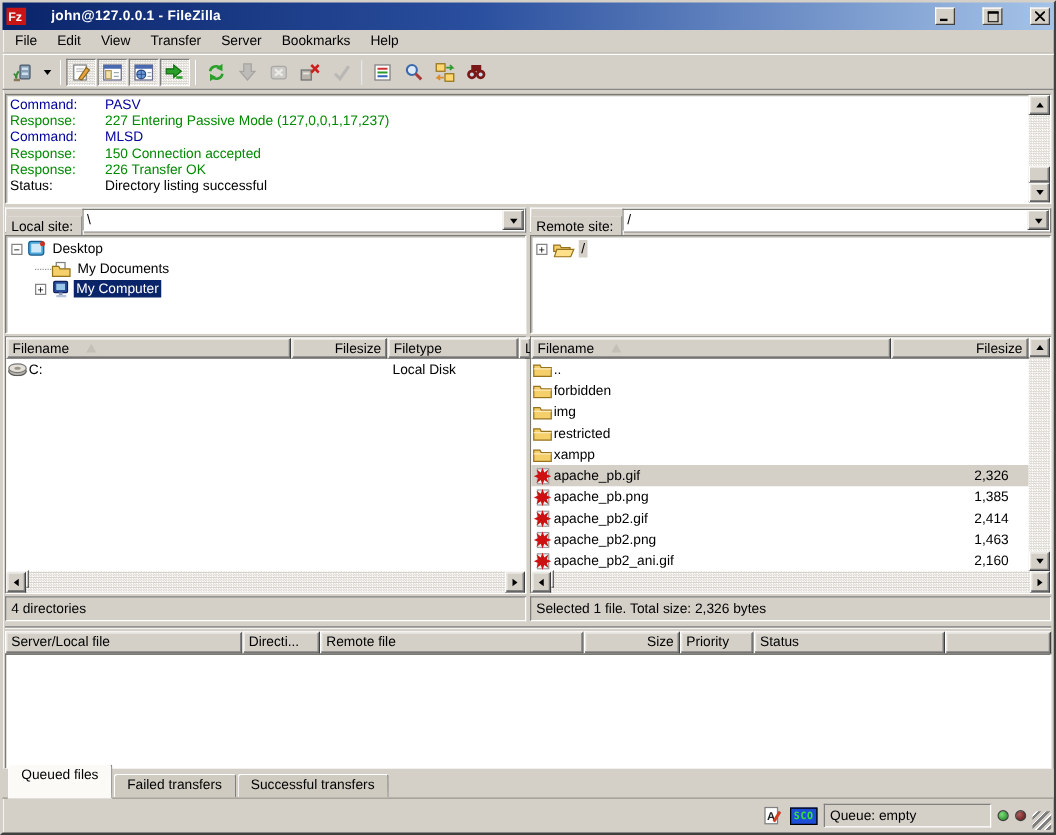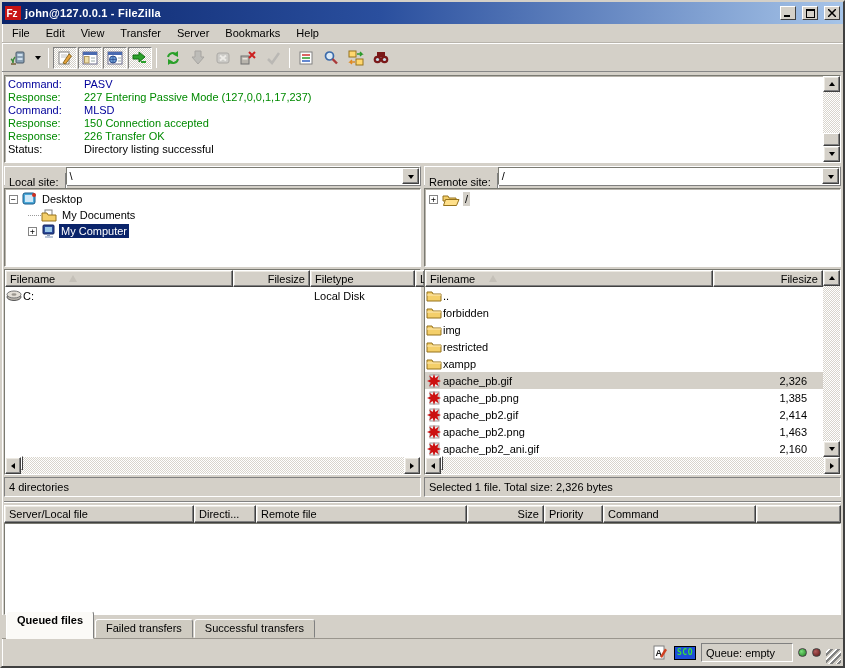--- a/index.html
+++ b/index.html
@@ -14,21 +14,21 @@
   .window {
     width:845px; height:668px;
     display:flex; flex-direction:column;
     background:#d4d0c8;
     border:2px solid; border-color:#d4d0c8 #404040 #404040 #d4d0c8;
     box-shadow: inset 1px 1px 0 #fff;
   }
   
   .titlebar {
     height:22px; flex:0 0 22px;
-    display:flex; align-items:center; gap:4px;
+    display:flex; align-items:center; gap:20px;
     padding:0 3px;
     background:linear-gradient(to right,#0a246a,#2a4f9e 45%,#a6c4e8);
   }
   .title-text { color:#fff; font-weight:bold; flex:1; letter-spacing:.2px; }
   .winbtn {
     width:16px; height:14px; display:flex; align-items:center; justify-content:center;
     background:#d4d0c8;
     border:1px solid; border-color:#fff #404040 #404040 #fff;
     margin-left:2px;
   }
@@ -181,35 +181,35 @@
   .qc6 { flex:1; }
   .queue-body { flex:1; background:#fff; border:1px solid; border-color:#7a7a72 #fff #fff #7a7a72; min-height:40px; }
   
   .tabs { height:24px; flex:0 0 24px; display:flex; align-items:flex-end; padding:0 0 0 4px; border-bottom:1px solid #9a968e; background:#d4d0c8; }
   .tab {
     padding:2px 10px 3px 10px; margin-right:1px;
     background:#cfcbc1;
     border:1px solid; border-color:#fff #808080 transparent #fff;
     border-radius:3px 3px 0 0; height:19px;
   }
-  .tab.selected { background:#fbfaf7; font-weight:bold; height:28px; margin-bottom:-1px; border-bottom:1px solid #fbfaf7; }
+  .tab.selected { background:#fbfaf7; font-weight:normal; height:28px; margin-bottom:-1px; border-bottom:1px solid #fbfaf7; }
   
   .statusbar {
     height:27px; flex:0 0 27px;
     display:flex; align-items:center; justify-content:flex-end; gap:5px;
     padding:2px 2px 2px 6px;
   }
   .sb-icon { width:18px; height:17px; display:flex; align-items:center; justify-content:center; }
   .badge {
     background:#1d4ed8; color:#3ae03a;
     font:bold 8px/10px "DejaVu Sans Mono", monospace;
     padding:1px 2px; border:1px solid #000; letter-spacing:.5px;
   }
   .queue-box {
-    width:92px; height:19px;
+    width:134px; height:19px;
     border:1px solid; border-color:#808080 #fff #fff #808080;
     display:flex; align-items:center; padding:0 4px; background:#d4d0c8;
   }
   .led { width:9px; height:9px; border-radius:50%; border:1px solid #404040; }
   .led.green { background:radial-gradient(circle at 35% 35%, #7ae07a, #1e7a1e); }
   .led.red { background:radial-gradient(circle at 35% 35%, #b05a5a, #5a1212); }
   .grip { width:15px; height:15px; align-self:flex-end;
     background:repeating-linear-gradient(135deg, transparent 0 2px, #fff 2px 3px, #808080 3px 5px);
   }
 </style>
@@ -711,21 +711,21 @@
       <span class="hcell qc2">
           <span>Remote file</span>
         </span>
       <span class="hcell qc3">
           <span>Size</span>
         </span>
       <span class="hcell qc4">
           <span>Priority</span>
         </span>
       <span class="hcell qc5">
-          <span>Command</span>
+          <span>Status</span>
         </span>
       <span class="hcell qc6"></span>
     </div>
     <div class="queue-body"></div>
   </div>
 
   <div class="tabs">
 
   <span class="tab selected">Queued files</span>
       <span class="tab">Failed transfers</span>

